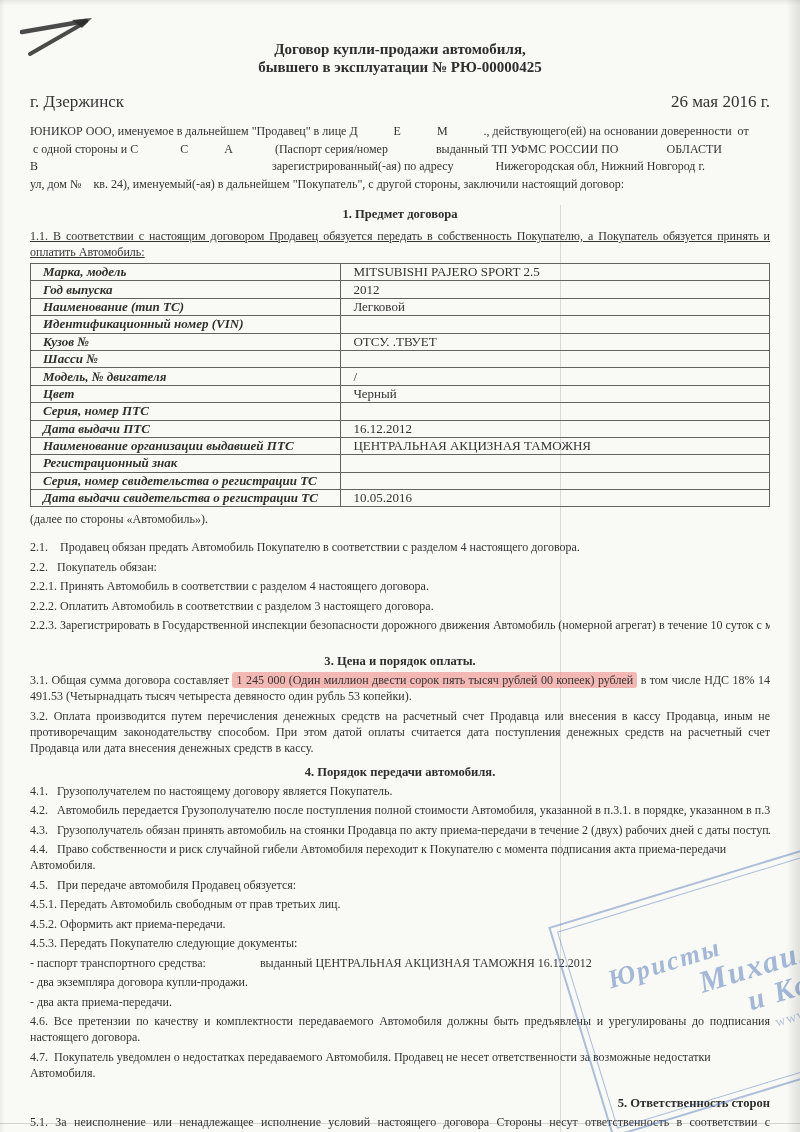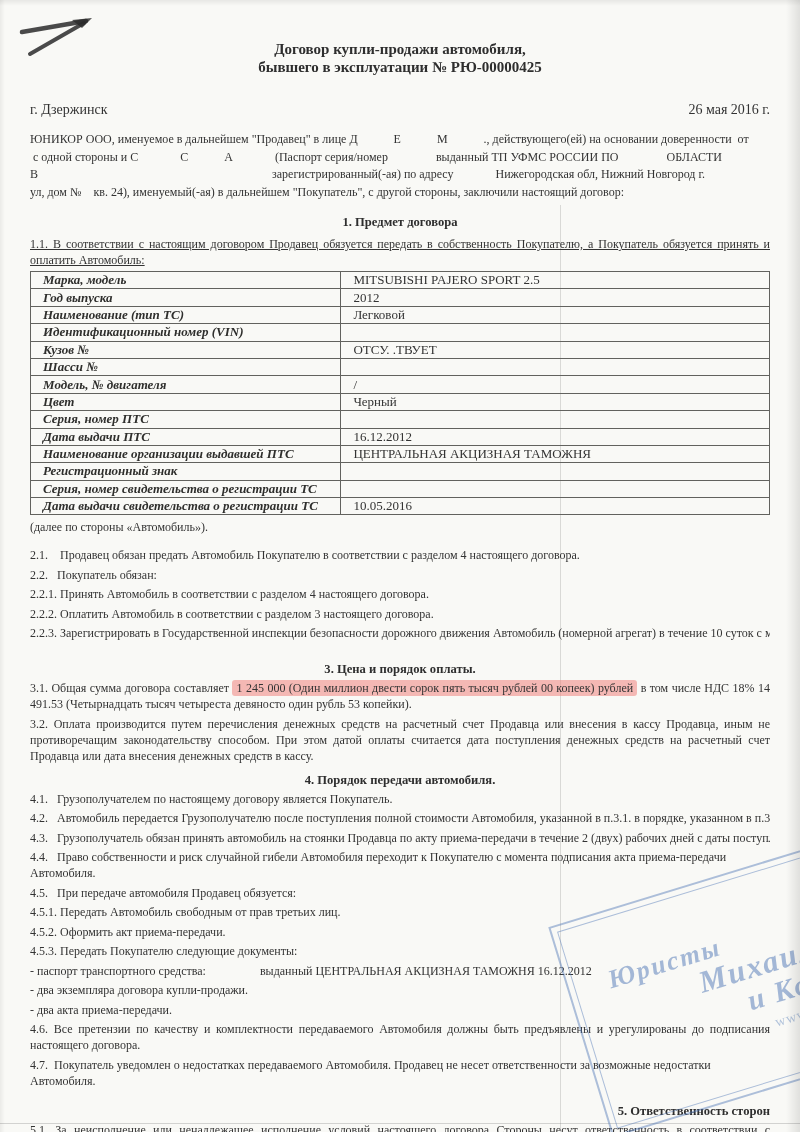--- a/index.html
+++ b/index.html
@@ -4,21 +4,21 @@
 <style>
   html,body{margin:0;padding:0;background:#b4b4b0;}
   .page{
     position:relative;width:800px;height:1132px;margin:0 auto;
     background:#f9f9f6;overflow:hidden;color:#333;
     font-family:"Liberation Serif","DejaVu Serif",serif;
     font-size:12px;line-height:16px;
   }
   .content{padding:0 30px;position:relative;z-index:2;}
   .title{margin-top:40px;text-align:center;font-weight:bold;font-size:15px;line-height:18px;color:#2e2e2e;}
-  .cityrow{display:flex;justify-content:space-between;margin-top:26px;font-size:14px;font-family:Liberation Serif, serif;}
+  .cityrow{display:flex;justify-content:space-between;margin-top:18px;font-size:17px;font-family:Liberation Serif, serif;}
   .preamble{margin-top:13px;}
   .pre-line{white-space:pre;overflow:hidden;line-height:17.5px;}
   h3{font-size:12.6px;font-weight:bold;text-align:center;margin:0;color:#2e2e2e;}
   .clause{margin:0 0 3.5px 0;white-space:pre-wrap;}
   .nowrap{white-space:pre;overflow:hidden;}
   .justify{text-align:justify;white-space:normal;}
   #s1h{margin-top:13px;}
   .intro{margin-top:6px;margin-bottom:2px;text-decoration:underline;}
   table{border-collapse:collapse;width:100%;margin-top:3px;}
   td{border:1px solid #62625e;padding:0 12px;height:16.4px;font-size:13px;vertical-align:middle;}

